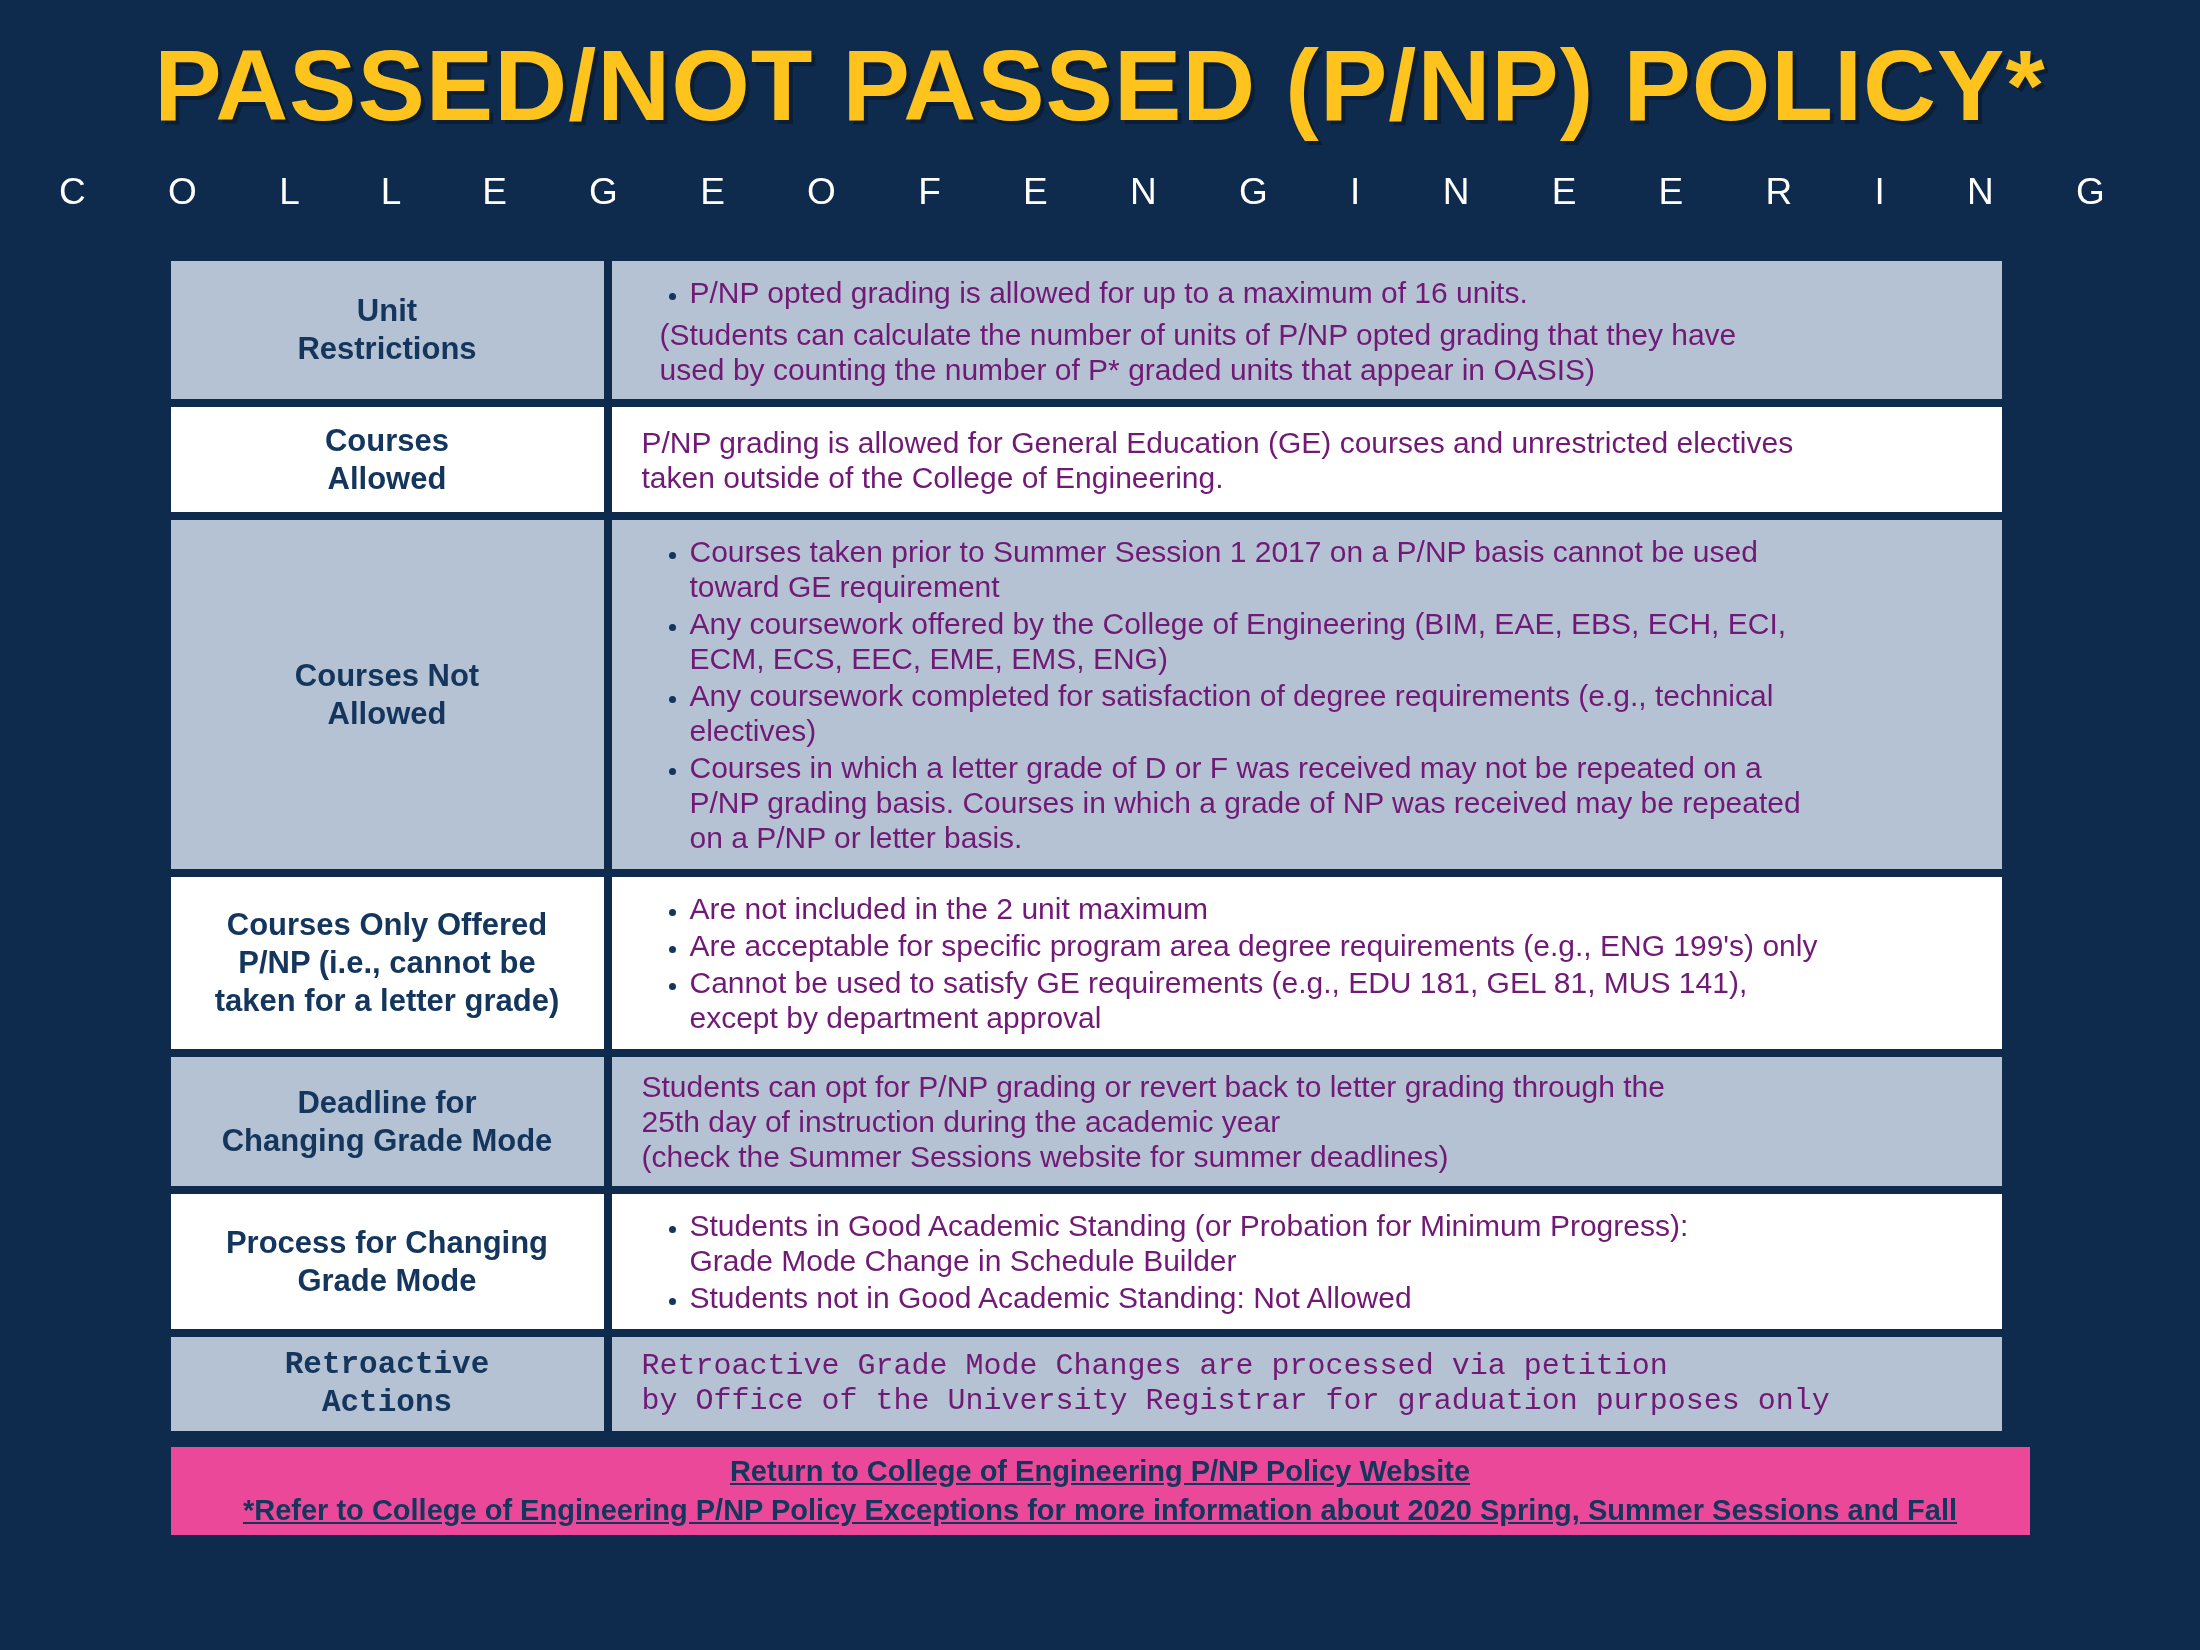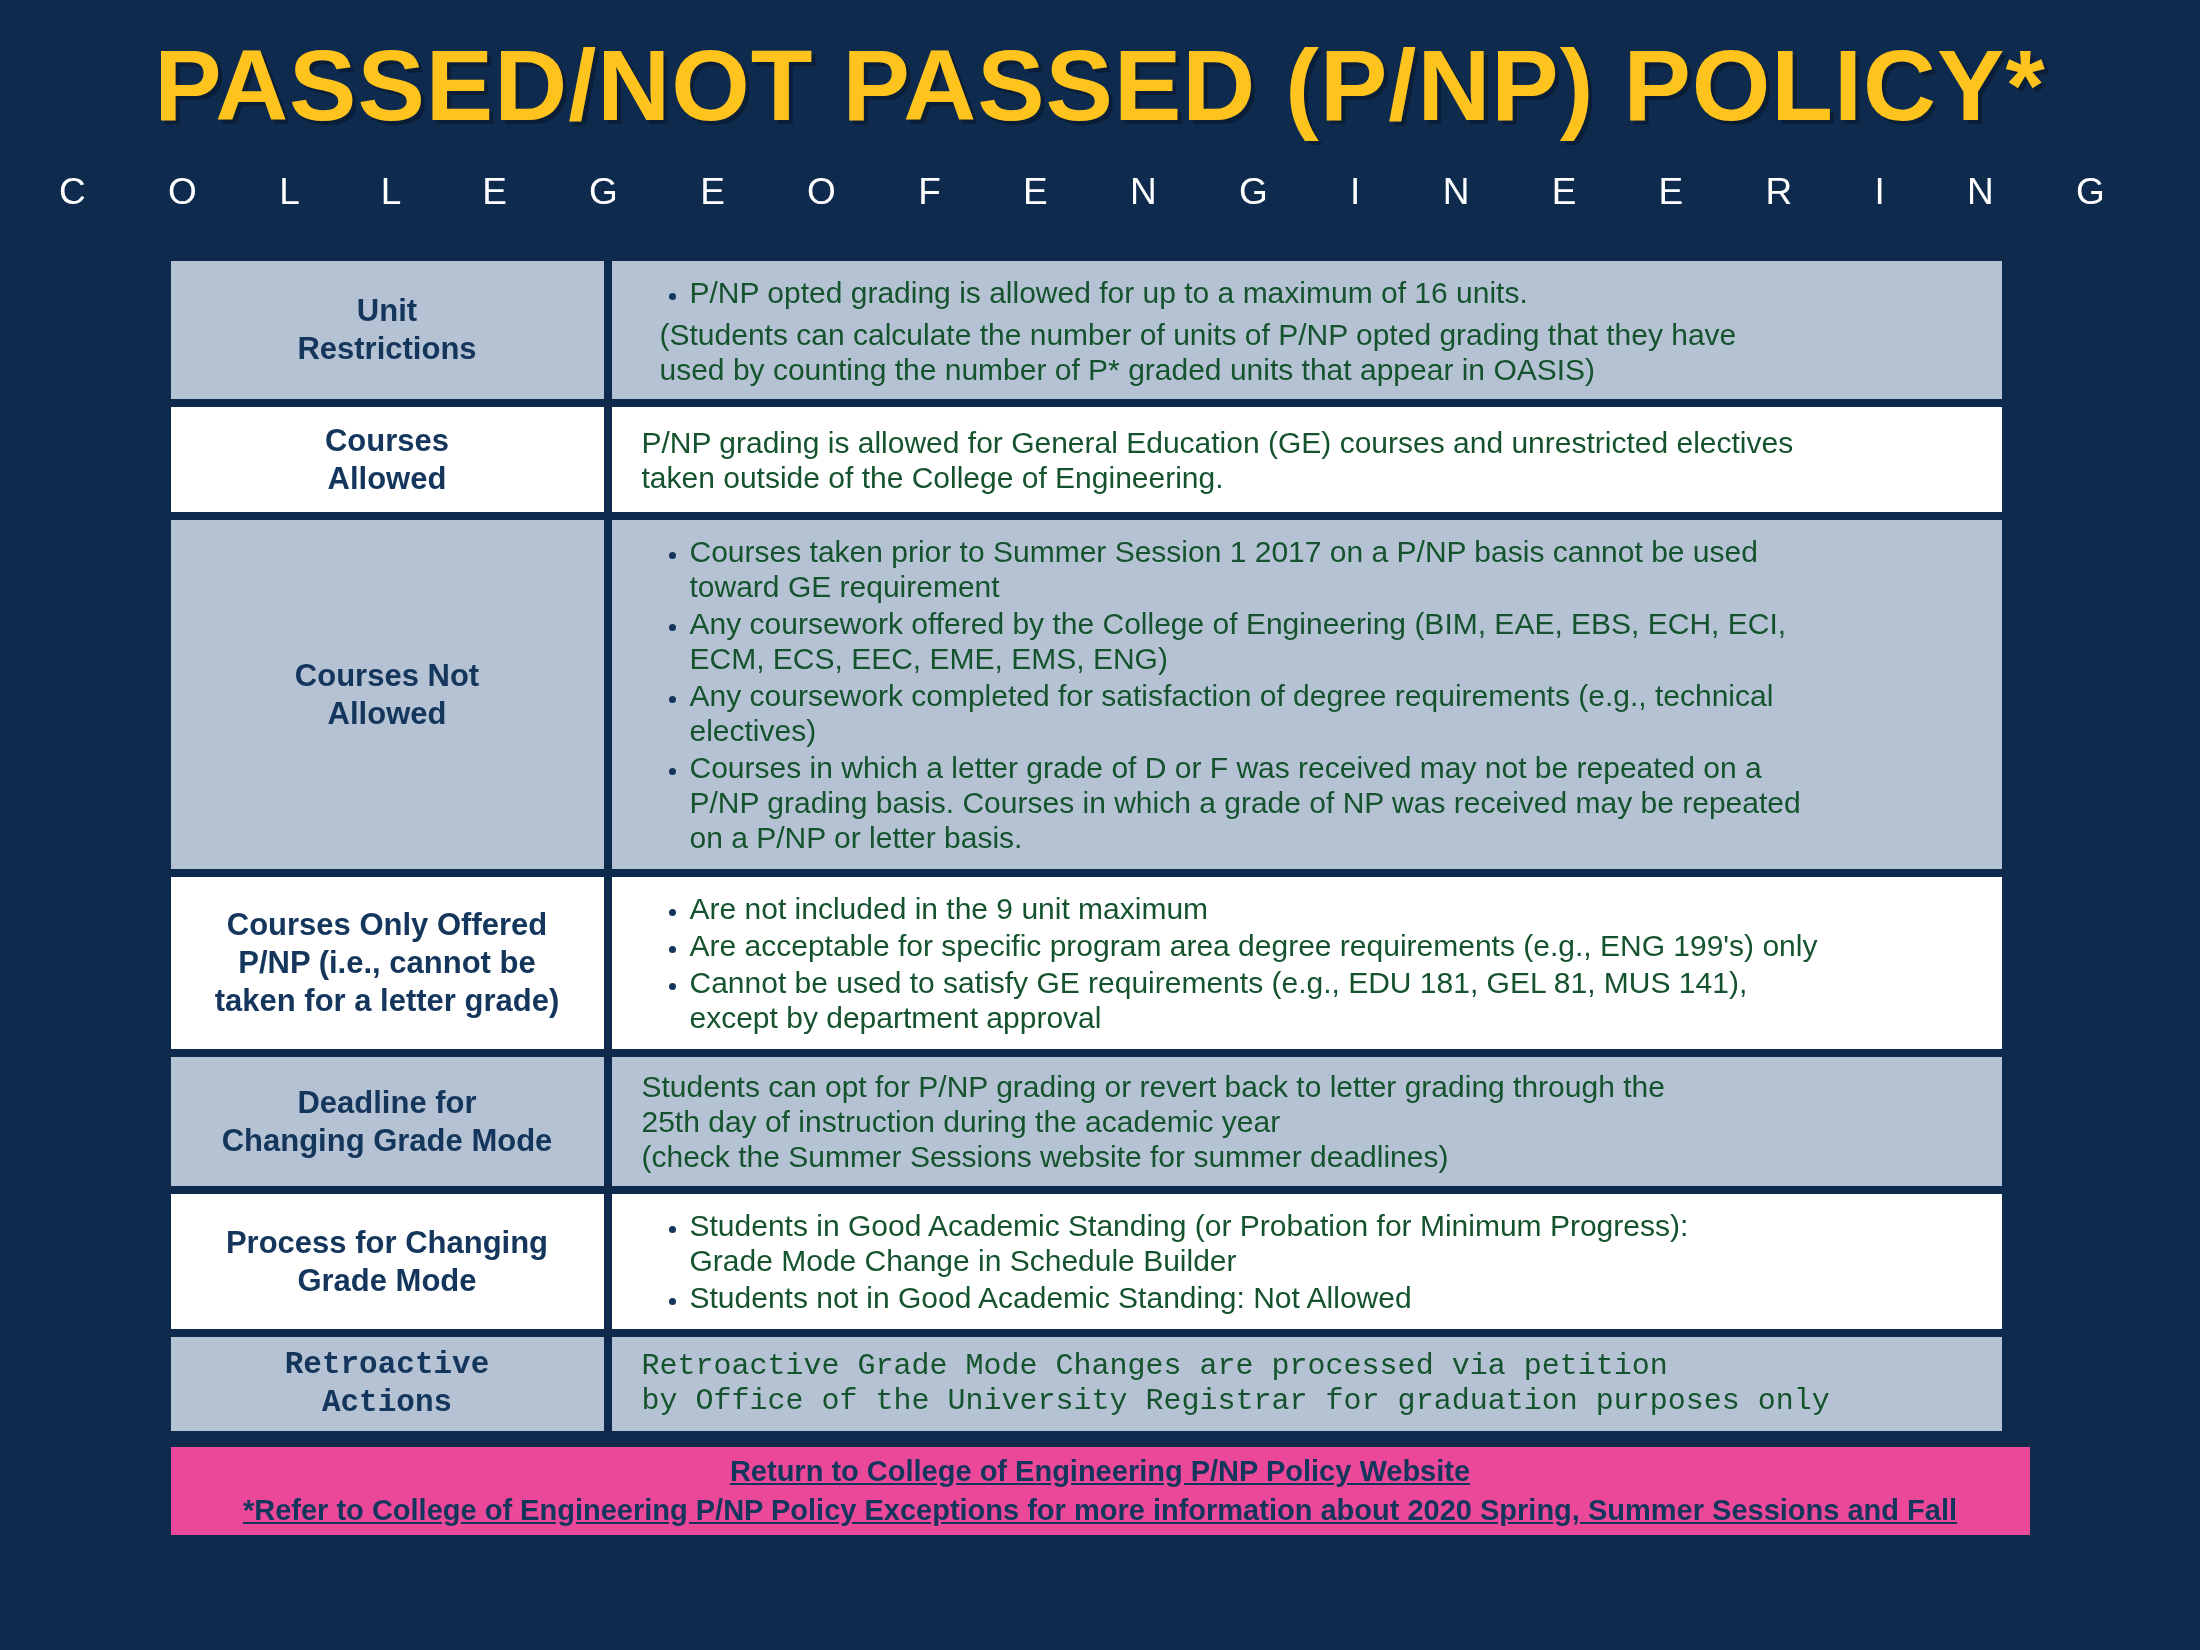--- a/index.html
+++ b/index.html
@@ -56,21 +56,21 @@
     line-height: 38px;
     color: #14365C;
     white-space: pre-line;
     padding: 6px 10px;
     box-sizing: border-box;
   }
   .content-box {
     display: flex;
     flex-direction: column;
     justify-content: center;
-    color: #14532d;
+    color: #701a75;
     font-size: 30px;
     line-height: 35px;
     padding: 12px 36px 12px 30px;
     box-sizing: border-box;
   }
   .tone-light { background: #B5C2D3; }
   .tone-white { background: #FFFFFF; }
   .r1 { min-height: 135px; }
   .r2 { min-height: 105px; }
   .r3 { min-height: 345px; }
@@ -162,21 +162,21 @@
 P/NP grading basis. Courses in which a grade of NP was received may be repeated
 on a P/NP or letter basis.</li>
         </ul>
     </div>
 
     <div class="label-box tone-white r4">Courses Only Offered
 P/NP (i.e., cannot be
 taken for a letter grade)</div>
     <div class="content-box tone-white r4">
       <ul>
-          <li>Are not included in the 9 unit maximum</li>
+          <li>Are not included in the 2 unit maximum</li>
           <li>Are acceptable for specific program area degree requirements (e.g., ENG 199's) only</li>
           <li>Cannot be used to satisfy GE requirements (e.g., EDU 181, GEL 81, MUS 141),
 except by department approval</li>
         </ul>
     </div>
 
     <div class="label-box tone-light r5">Deadline for
 Changing Grade Mode</div>
     <div class="content-box tone-light r5">
       <p class="para">Students can opt for P/NP grading or revert back to letter grading through the

